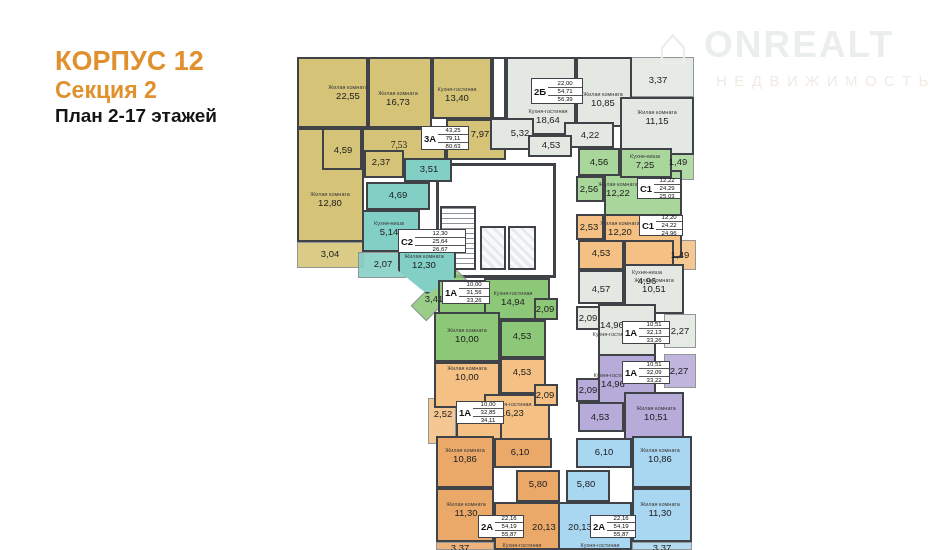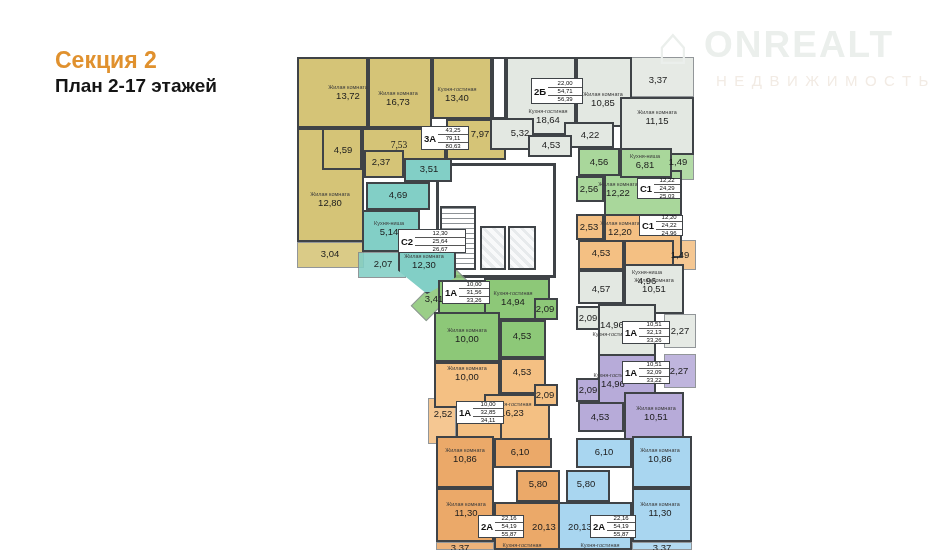--- a/index.html
+++ b/index.html
@@ -35,20 +35,21 @@
     display:flex;align-items:stretch;box-sizing:border-box;}
   .apt-type{font-weight:bold;font-size:9.5px;display:flex;align-items:center;padding:0 2px;color:#111;}
   .apt-areas{flex:1;display:flex;flex-direction:column;justify-content:center;}
   .apt-areas>div{font-size:6px;line-height:7px;text-align:center;color:#111;}
   .apt-areas>div.rule{border-bottom:1px solid #555;}
 </style>
 </head>
 <body>
 
 <div class="hdr">
+  <div class="t1" id="hdr-building" style="color: rgb(224, 145, 46);">КОРПУС 12</div>
   <div class="t2" id="hdr-section" style="color: rgb(224, 145, 46);">Секция 2</div>
   <div class="t3">План 2-17 этажей</div>
 </div>
 
 <div class="logo">
   <div class="logo-row">
     <span class="logo-house">⌂</span>
     <span class="logo-name">ONREALT</span>
   </div>
   <div class="logo-sub">НЕДВИЖИМОСТЬ</div>
@@ -64,21 +65,21 @@
     <div class="room" style="left: 368px; top: 57px; width: 64px; height: 71px; background: rgb(213, 196, 119);"></div>
     <div class="room" style="left: 432px; top: 57px; width: 60px; height: 62px; background: rgb(213, 196, 119);"></div>
     <div class="room" style="left: 446px; top: 119px; width: 60px; height: 41px; background: rgb(213, 196, 119);"></div>
     <div class="room" style="left: 297px; top: 128px; width: 67px; height: 114px; background: rgb(213, 196, 119);"></div>
     <div class="room" style="left: 322px; top: 128px; width: 40px; height: 42px; background: rgb(213, 196, 119);"></div>
     <div class="room" style="left: 362px; top: 128px; width: 84px; height: 42px; background: rgb(213, 196, 119);"></div>
     <div class="room" style="left: 364px; top: 150px; width: 40px; height: 28px; background: rgb(213, 196, 119);"></div>
     <div class="room balcony" style="left: 297px; top: 242px; width: 67px; height: 26px; background: rgb(213, 196, 119);"></div>
     <div class="room-text" style="left: 348px; top: 93px;">
       <div class="room-nm">Жилая комната</div>
-      <div class="room-area">13,72</div>
+      <div class="room-area">22,55</div>
     </div>
     <div class="room-text" style="left: 398px; top: 99px;">
       <div class="room-nm">Жилая комната</div>
       <div class="room-area">16,73</div>
     </div>
     <div class="room-text" style="left: 457px; top: 95px;">
       <div class="room-nm">Кухня-гостиная</div>
       <div class="room-area">13,40</div>
     </div>
     <div class="room-text" style="left: 480px; top: 134px;">
@@ -180,21 +181,21 @@
     <div class="room" style="left: 604px; top: 170px; width: 78px; height: 48px; background: rgb(169, 215, 155);"></div>
     <div class="room" style="left: 578px; top: 148px; width: 42px; height: 28px; background: rgb(169, 215, 155);"></div>
     <div class="room" style="left: 620px; top: 148px; width: 52px; height: 30px; background: rgb(169, 215, 155);"></div>
     <div class="room balcony" style="left: 664px; top: 146px; width: 30px; height: 34px; background: rgb(169, 215, 155);"></div>
     <div class="room" style="left: 576px; top: 176px; width: 28px; height: 26px; background: rgb(169, 215, 155);"></div>
     <div class="room-text" style="left: 599px; top: 162px;">
       <div class="room-area">4,56</div>
     </div>
     <div class="room-text" style="left: 645px; top: 162px;">
       <div class="room-nm">Кухня-ниша</div>
-      <div class="room-area">6,81</div>
+      <div class="room-area">7,25</div>
     </div>
     <div class="room-text" style="left: 678px; top: 162px;">
       <div class="room-area">1,49</div>
     </div>
     <div class="room-text" style="left: 589px; top: 189px;">
       <div class="room-area">2,56</div>
     </div>
     <div class="room-text" style="left: 618px; top: 190px;">
       <div class="room-nm">Жилая комната</div>
       <div class="room-area">12,22</div>

